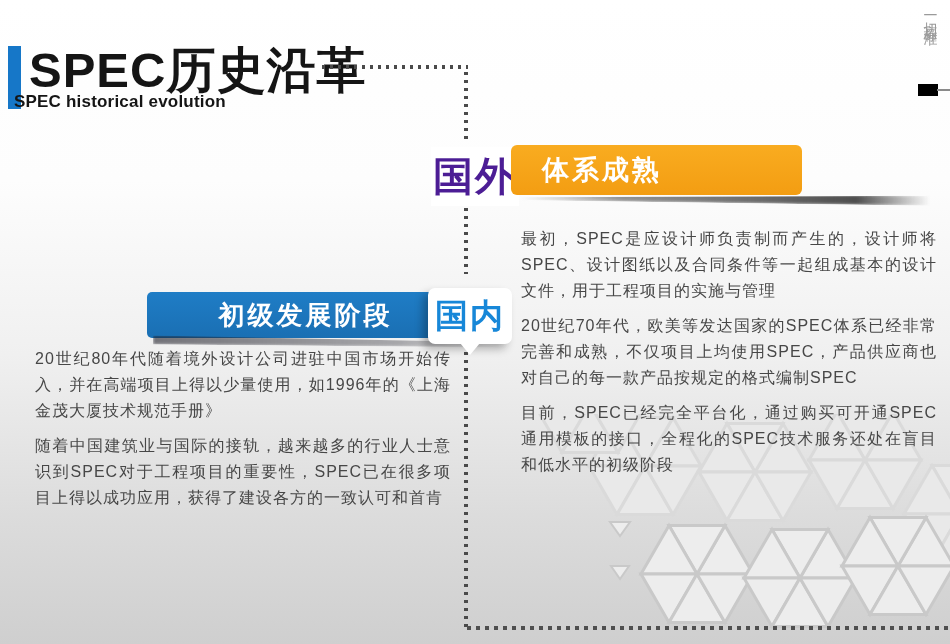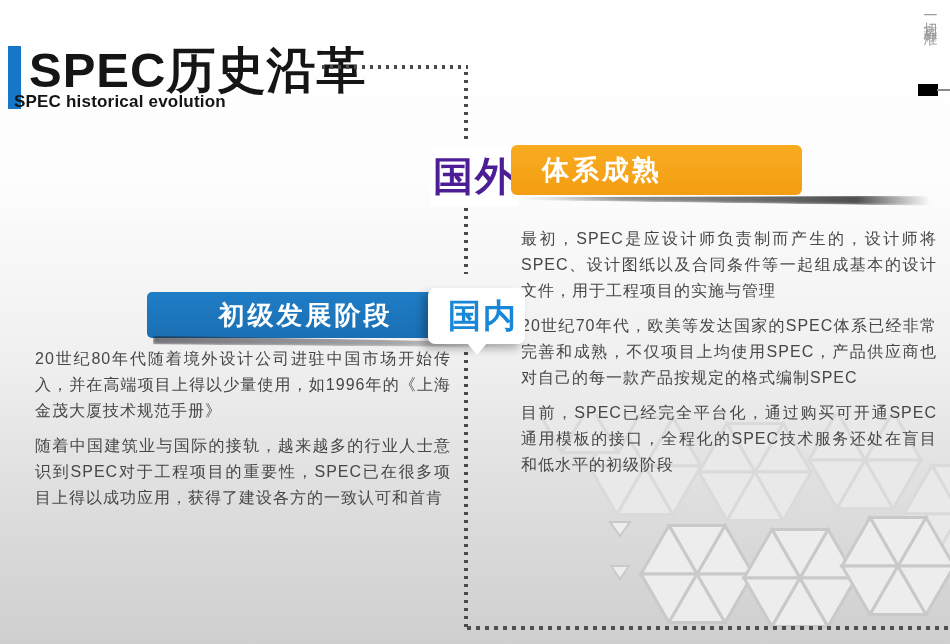--- a/index.html
+++ b/index.html
@@ -79,21 +79,20 @@
     clip-path:polygon(0 0,100% 45%,100% 100%,0 100%);
     filter:blur(1.8px);
     transform:rotate(.5deg);
     z-index:-1;
   }
   .bubble-domestic{
     position:absolute;left:428px;top:288px;width:84px;height:56px;z-index:5;
     background:#fff;border-radius:7px;
     box-shadow:-5px 5px 9px rgba(0,0,0,.28);
     text-align:center;
-    padding-left:13px;
   }
   .bubble-domestic::after{
     content:"";position:absolute;left:50%;bottom:-11px;margin-left:-10px;
     width:0;height:0;
     border-left:10px solid transparent;border-right:10px solid transparent;
     border-top:12px solid #fff;
   }
   .bubble-domestic .bubble-text{
     font-size:33px;font-weight:600;color:#1787d8;line-height:56px;letter-spacing:2px;
   }

